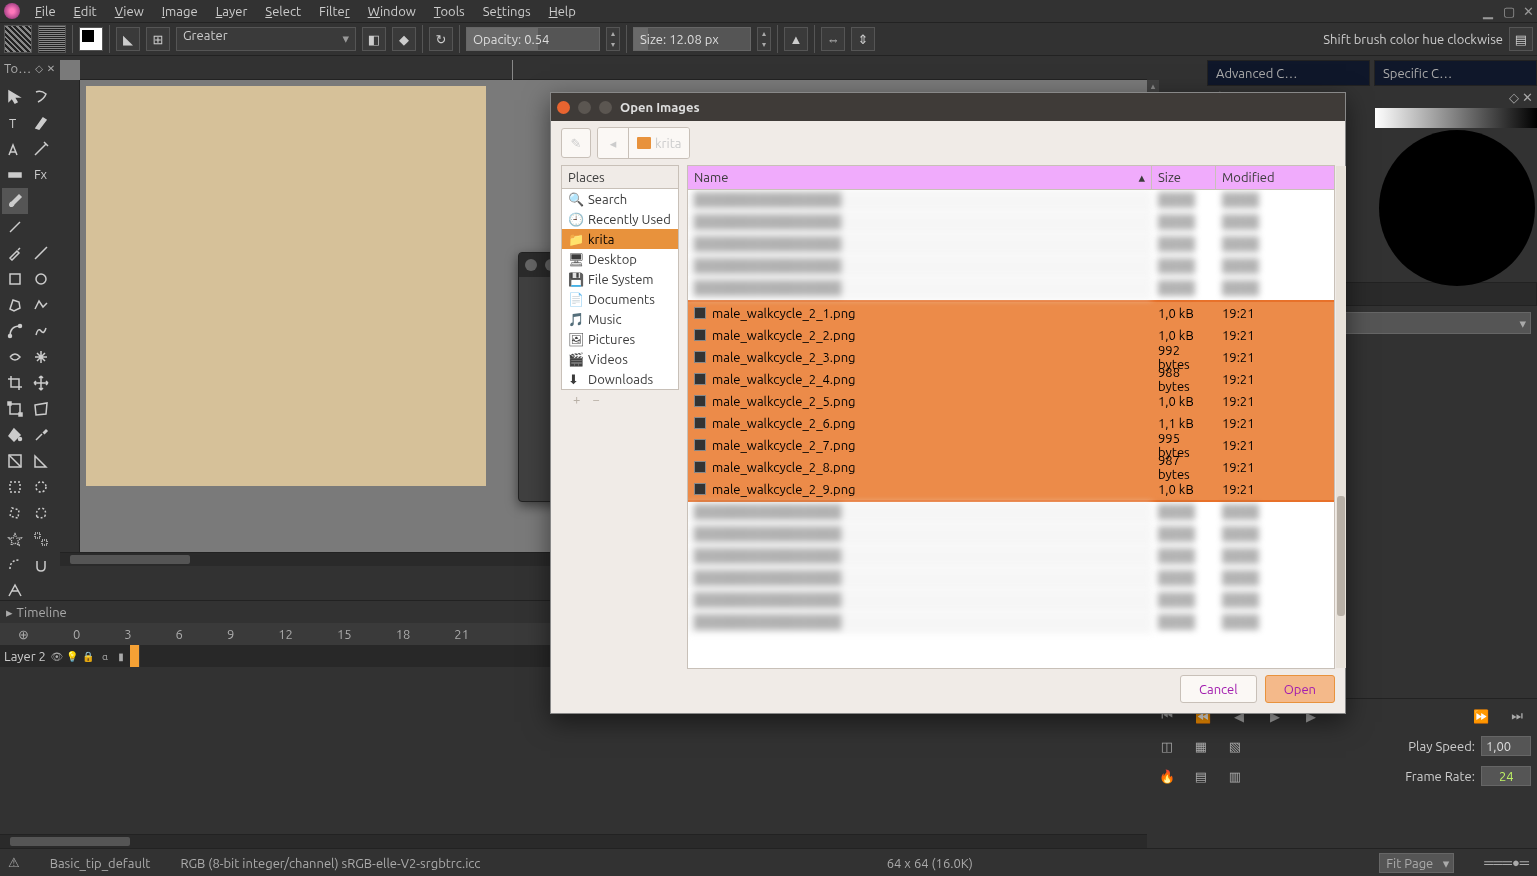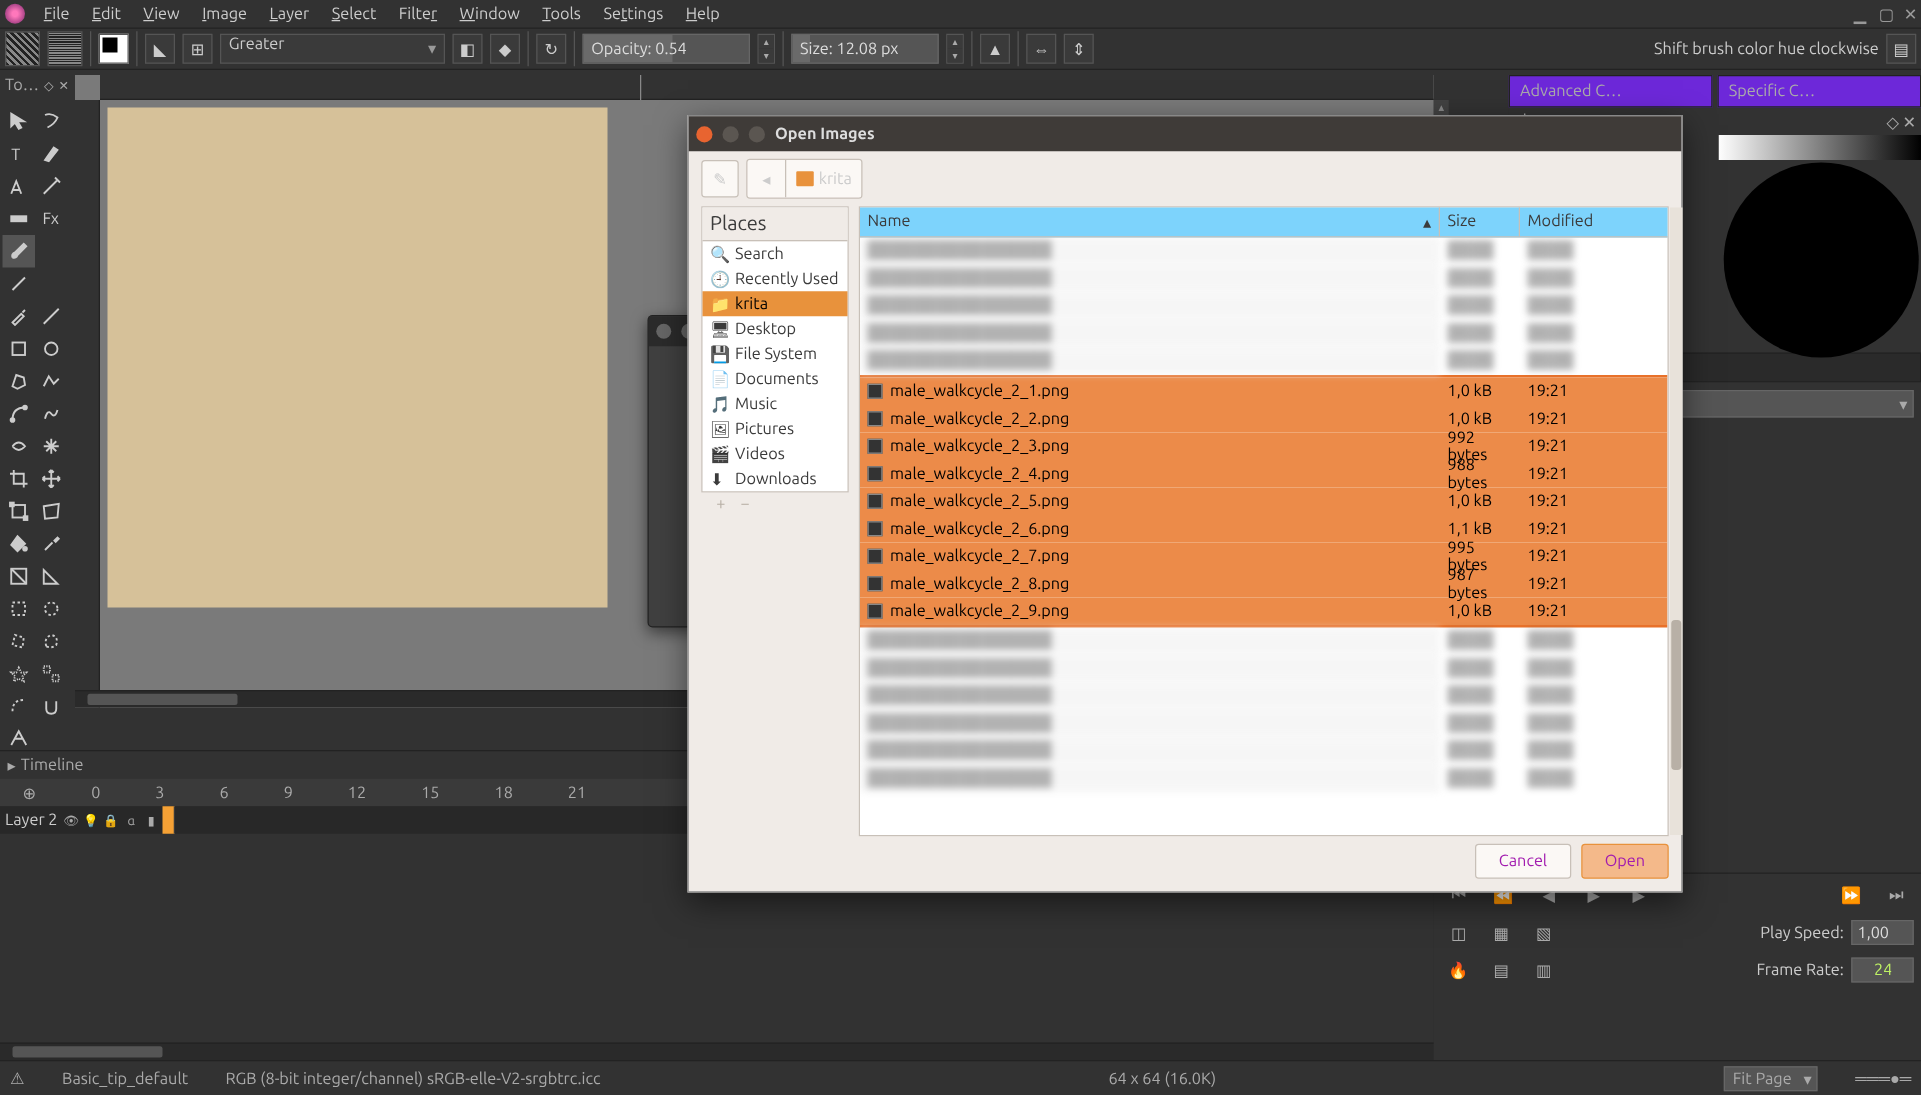--- a/index.html
+++ b/index.html
@@ -47,21 +47,21 @@
 
 .bg-modal { position:absolute; left:518px; top:252px; width:366px; height:250px; background:#404040; border:1px solid #222; border-radius:4px; box-shadow:0 4px 12px rgba(0,0,0,.5);}
 .bg-modal-title { background:#2b2b2b; height:24px; display:flex; align-items:center; gap:8px; padding-left:6px; color:#aaa;}
 .circle-btn { width:12px;height:12px;border-radius:50%;background:#666;}
 .bg-modal-body { padding:20px 10px; display:flex; justify-content:center;}
 .bg-modal-btn { padding:4px 12px; background:#4a4a4a; border:1px solid #666; color:#ddd; margin:0 4px;}
 
 
 .right-col { position:absolute; right:0; top:60px; width:330px; bottom:34px; background:#323232; display:flex; flex-direction:column;}
 .right-tabs { height:26px; display:flex; gap:4px;}
-.right-tab { flex:1; background:#6d28d9; border:1px solid #222; display:flex; align-items:center; padding:0 8px; color:#aaa; overflow:hidden; white-space:nowrap;}
+.right-tab { flex:1; background:#0f172a; border:1px solid #222; display:flex; align-items:center; padding:0 8px; color:#aaa; overflow:hidden; white-space:nowrap;}
 .dock-title-row { height:22px; display:flex; align-items:center; padding:0 4px; color:#aaa; justify-content:space-between;}
 .color-wheel-area { height:172px; background:#323232; position:relative;}
 .gradient-bar { position:absolute; right:0; top:0; width:162px; height:20px; background:linear-gradient(90deg,#fff,#000);}
 .wheel { position:absolute; right:2px; top:22px; width:156px; height:156px; border-radius:50%; background:#000;}
 .tool-opt-tab { height:24px; background:#2a2a2a; border:1px solid #222; display:flex;align-items:center; padding:0 6px; margin-top:2px;}
 .tool-opt-body { flex:1; background:#323232; padding:6px;}
 .num-row { display:flex; align-items:center; gap:4px; margin-bottom:4px;}
 .num-row input { width:60px; height:22px; background:#555; border:1px solid #666; color:#ddd; padding:0 4px;}
 .dropdown { height:22px; background:#555; border:1px solid #666; color:#ddd; padding:0 4px; flex:1; position:relative;}
 .dropdown:after{content:"▾";position:absolute;right:4px;top:3px;color:#aaa;}
@@ -96,26 +96,26 @@
 .dialog-title { height:28px; background:#3f3b38; display:flex; align-items:center; gap:8px; padding:0 6px; color:#ddd; font-weight:bold;}
 .tl-circle { width:13px;height:13px;border-radius:50%;}
 .dialog-toolbar { height:44px; display:flex; align-items:center; padding:0 10px; gap:6px;}
 .dlg-btn { height:30px; min-width:30px; background:#fbf8f5; border:1px solid #c8c0b8; border-radius:3px; display:flex;align-items:center;justify-content:center; padding:0 8px;}
 .crumb-box { display:flex; border:1px solid #c8c0b8; border-radius:3px; overflow:hidden;}
 .crumb-box .dlg-btn { border:none; border-left:1px solid #c8c0b8; border-radius:0;}
 .crumb-box .dlg-btn:first-child { border-left:none;}
 .crumb-folder-icon { width:14px;height:12px; background:#e8923c; border-radius:1px; margin-right:4px;}
 .dialog-body { flex:1; display:flex; padding:0 10px; gap:8px; min-height:0;}
 .places { width:118px; border:1px solid #c8c0b8; background:#fff; display:flex; flex-direction:column; color:#3b3b3b;}
-.places-header { padding:4px 6px; background:#f0ebe7; border-bottom:1px solid #c8c0b8; font-size:16px;}
+.places-header { padding:4px 6px; background:#f0ebe7; border-bottom:1px solid #c8c0b8; font-size:13px;}
 .place { padding:3px 6px; display:flex; align-items:center; gap:6px; cursor:pointer;}
 .place.selected { background:#e8923c; color:#000;}
 .place-icon { width:14px; height:14px; display:inline-block;}
 .file-list { flex:1; border:1px solid #c8c0b8; background:#fff; display:flex; flex-direction:column; position:relative;}
-.file-header { display:flex; background:#7dd3fc; border-bottom:1px solid #c8c0b8; color:#3b3b3b;}
+.file-header { display:flex; background:#f0abfc; border-bottom:1px solid #c8c0b8; color:#3b3b3b;}
 .fh-name { flex:1; padding:4px 6px; border-right:1px solid #c8c0b8; display:flex; justify-content:space-between;}
 .fh-size { width:64px; padding:4px 6px; border-right:1px solid #c8c0b8;}
 .fh-mod { width:118px; padding:4px 6px;}
 .file-body { flex:1; overflow:hidden; position:relative;}
 .blur-row { height:22px; filter:blur(3px); opacity:.5; display:flex; color:#666;}
 .blur-row .n { flex:1; padding:2px 6px; background:#eee;}
 .blur-row .s { width:64px; padding:2px 6px;}
 .blur-row .m { width:118px; padding:2px 6px;}
 .sel-outline { border-top:2px solid #e8712a; border-bottom:2px solid #e8712a;}
 .file-row { height:22px; display:flex; align-items:center; color:#000;}

